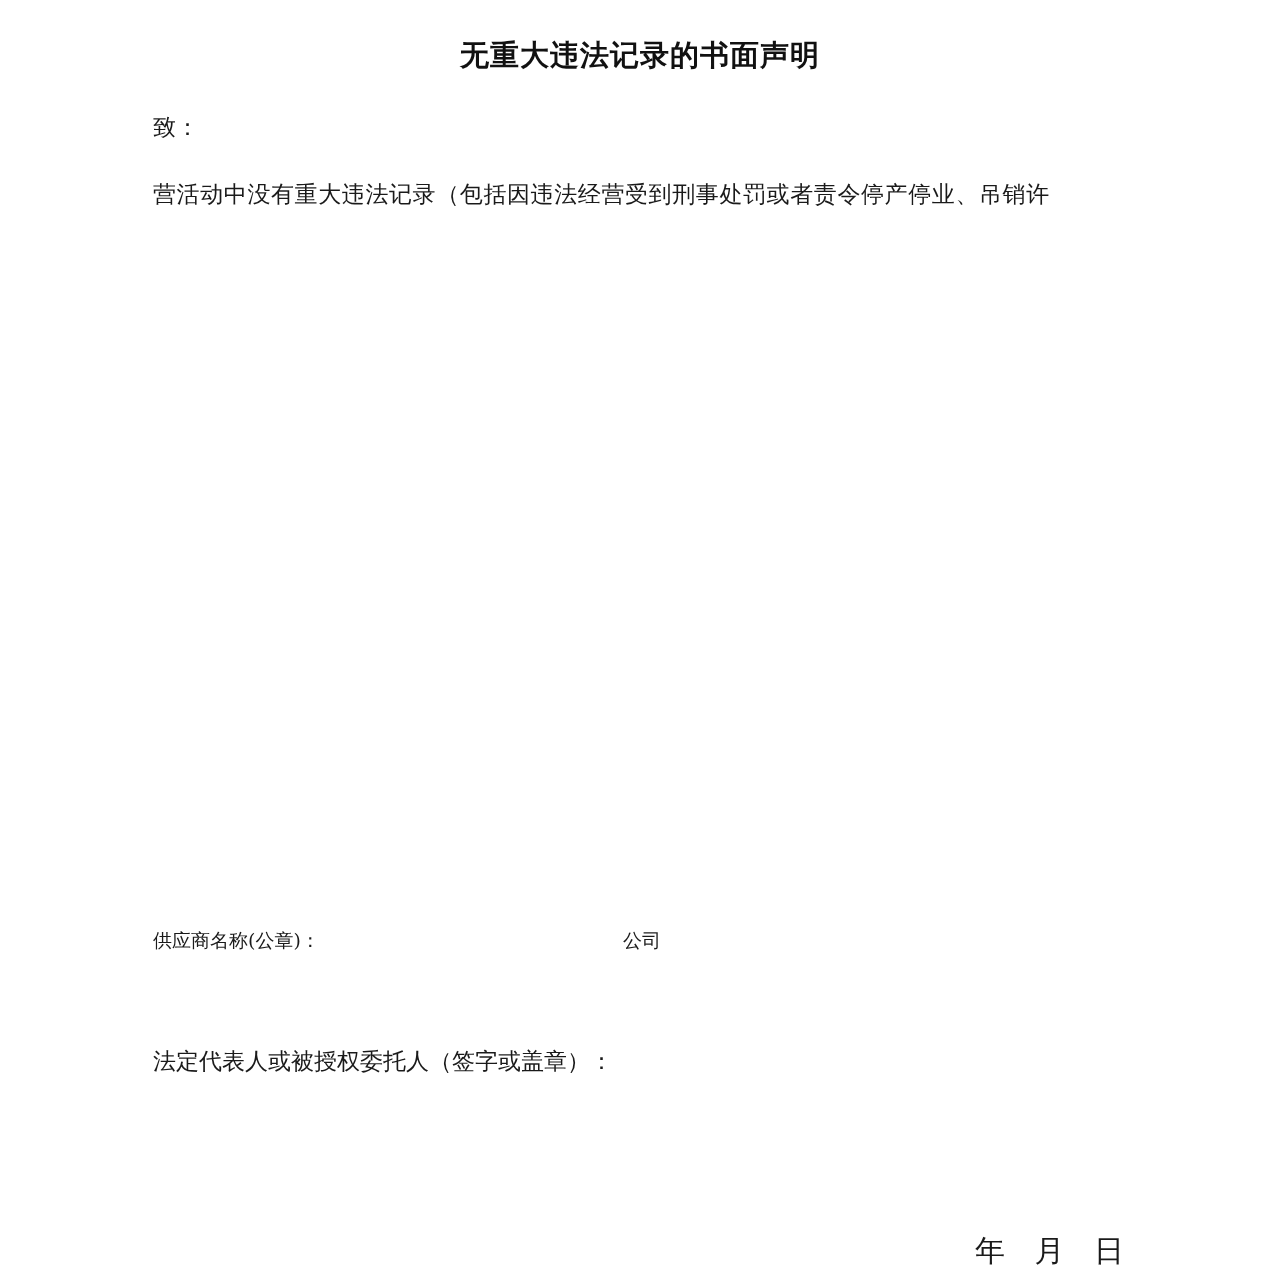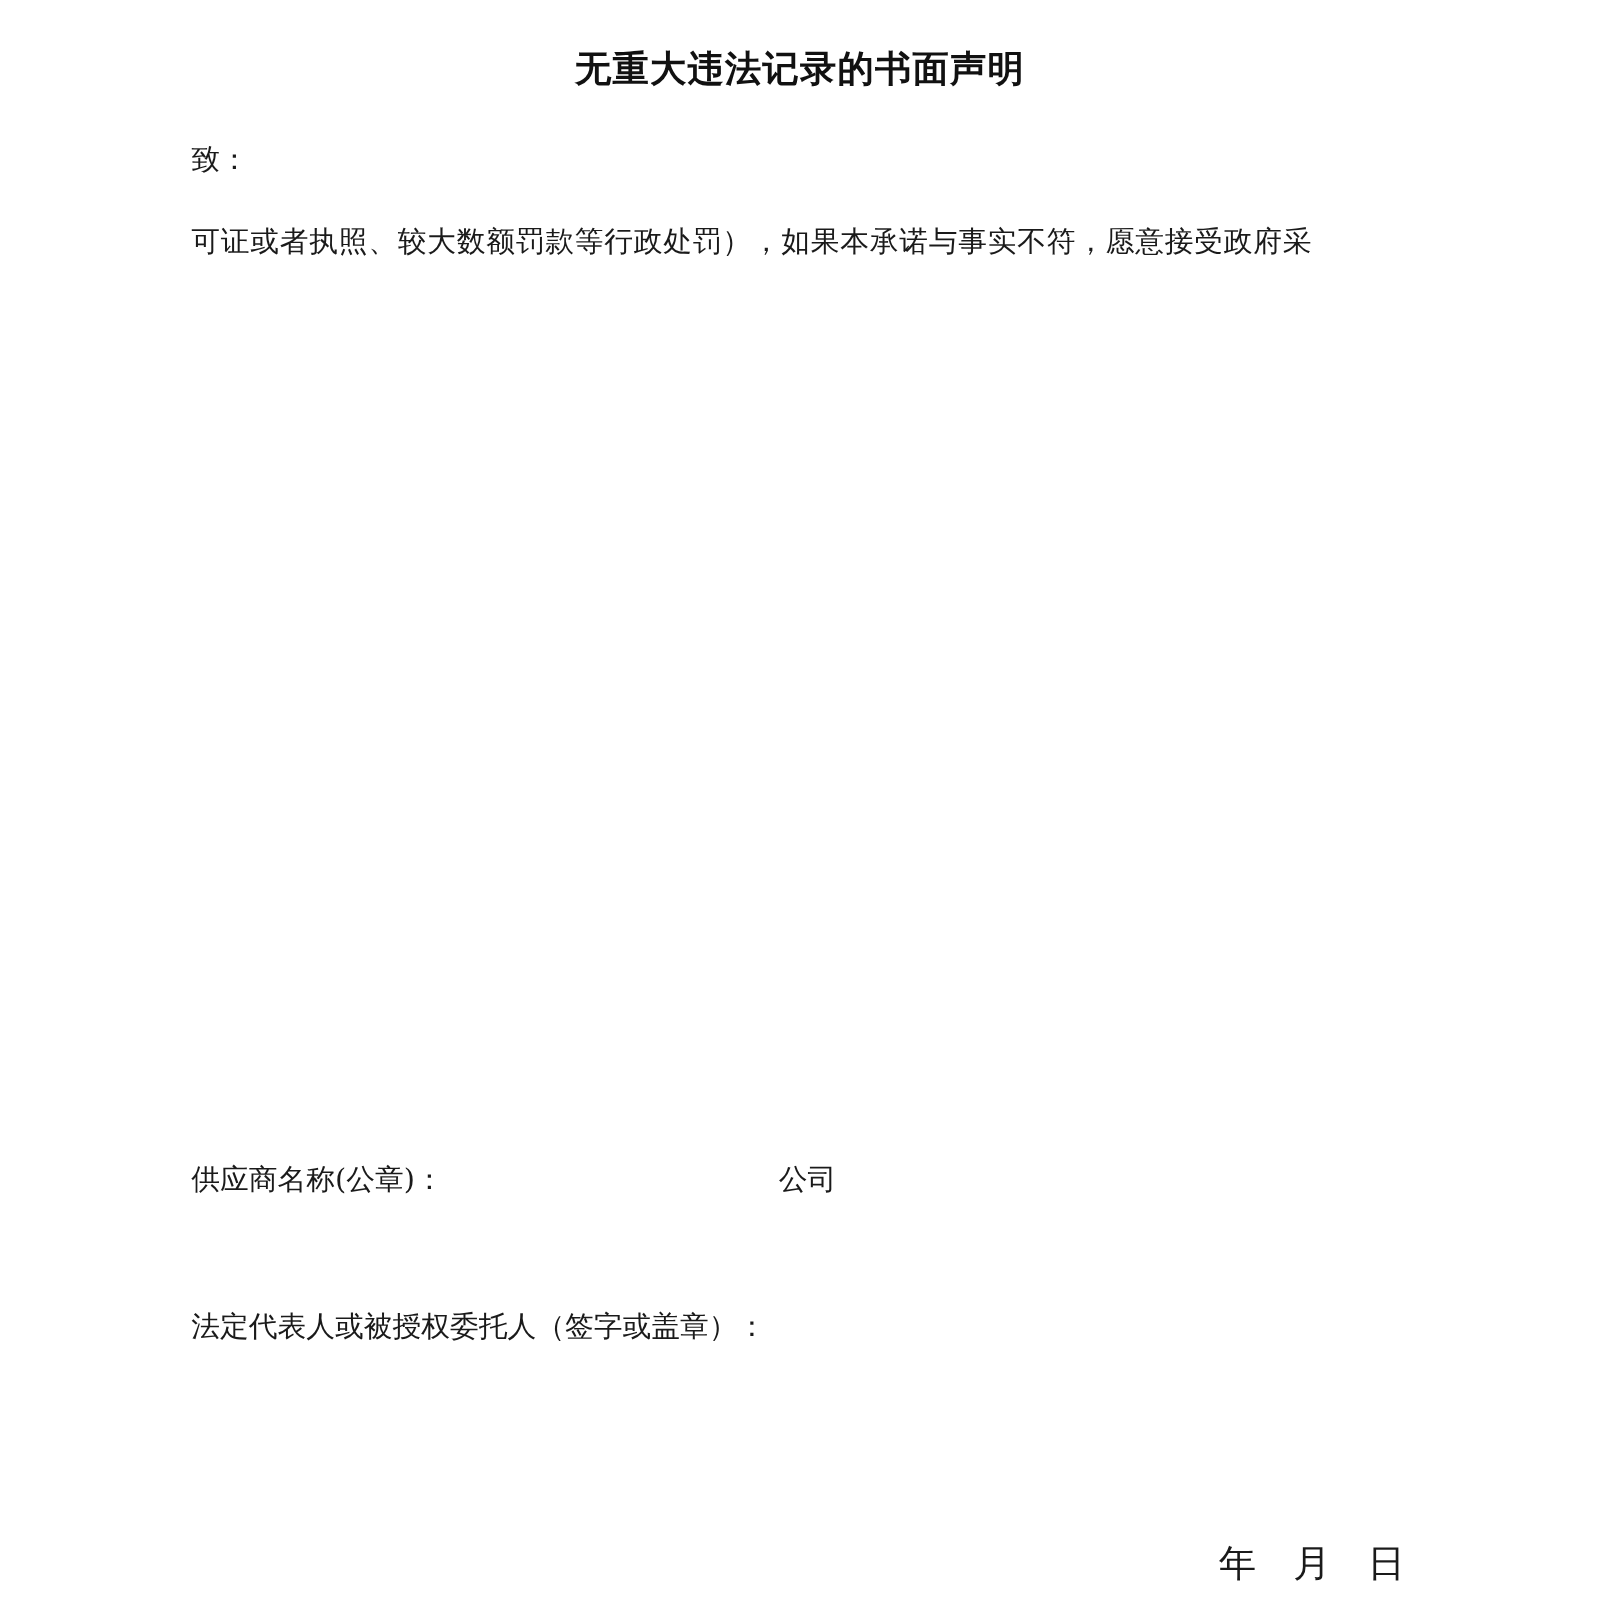--- a/index.html
+++ b/index.html
@@ -58,21 +58,21 @@
       width: 230px;
     }
     .redacted-frag {
       color: #9a9a9a;
       font-size: 18px;
     }
     .supplier-row {
       position: absolute;
       left: 153px;
       top: 928px;
-      font-size: 23px;
+      font-size: 19px;
       white-space: nowrap;
     }
     .supplier-value {
       position: absolute;
       left: 470px;
       top: 0;
       white-space: nowrap;
       text-align: right;
     }
     .rep-row {
@@ -98,21 +98,21 @@
 </head>
 <body>
 
 <div class="page">
 
   <div class="title">无重大违法记录的书面声明</div>
 
   <div class="salutation">致：</div>
 
   <div class="body-text">
-    <span class="body-line">可证或者执照、较大数额罚款等行政处罚），如果本承诺与事实不符，愿意接受政府采</span>
+    <span class="body-line">营活动中没有重大违法记录（包括因违法经营受到刑事处罚或者责令停产停业、吊销许</span>
   </div>
 
   <div class="supplier-row">
     <span>供应商名称(公章)：</span>
     <span class="supplier-value">公司</span>
   </div>
 
   <div class="rep-row">
     <span>法定代表人或被授权委托人（签字或盖章）：</span>
   </div>

